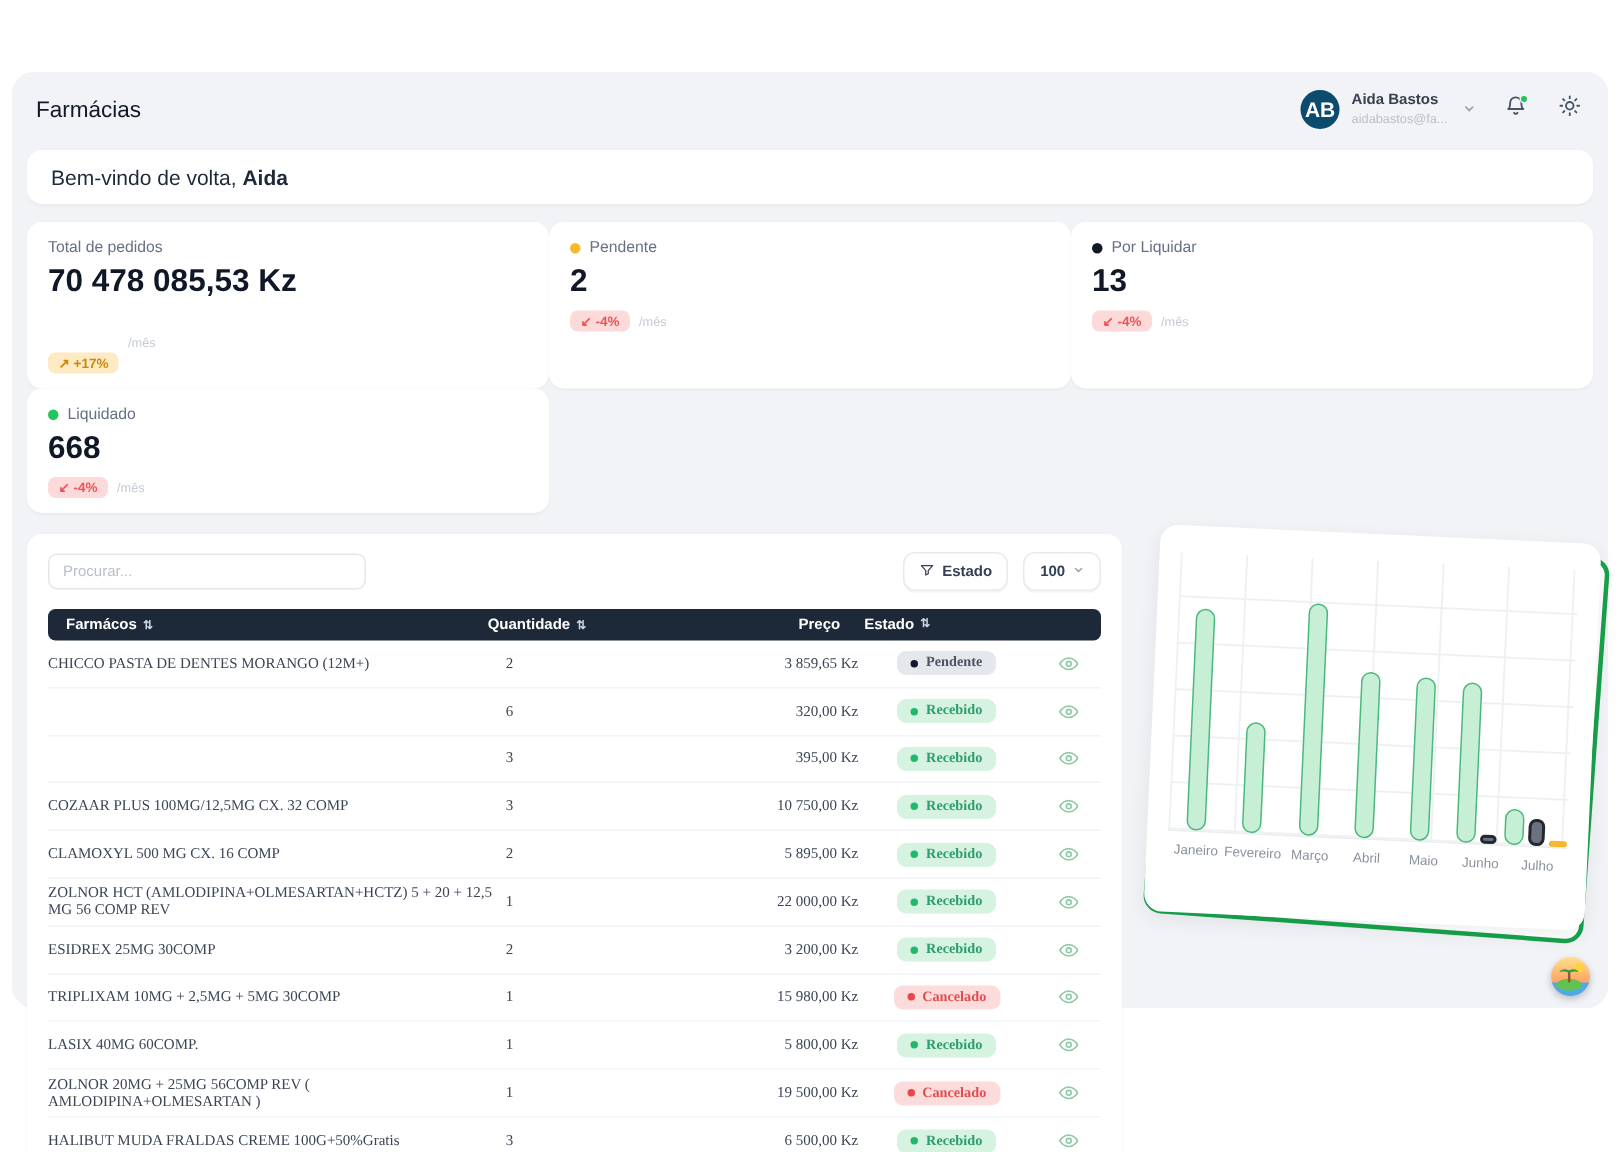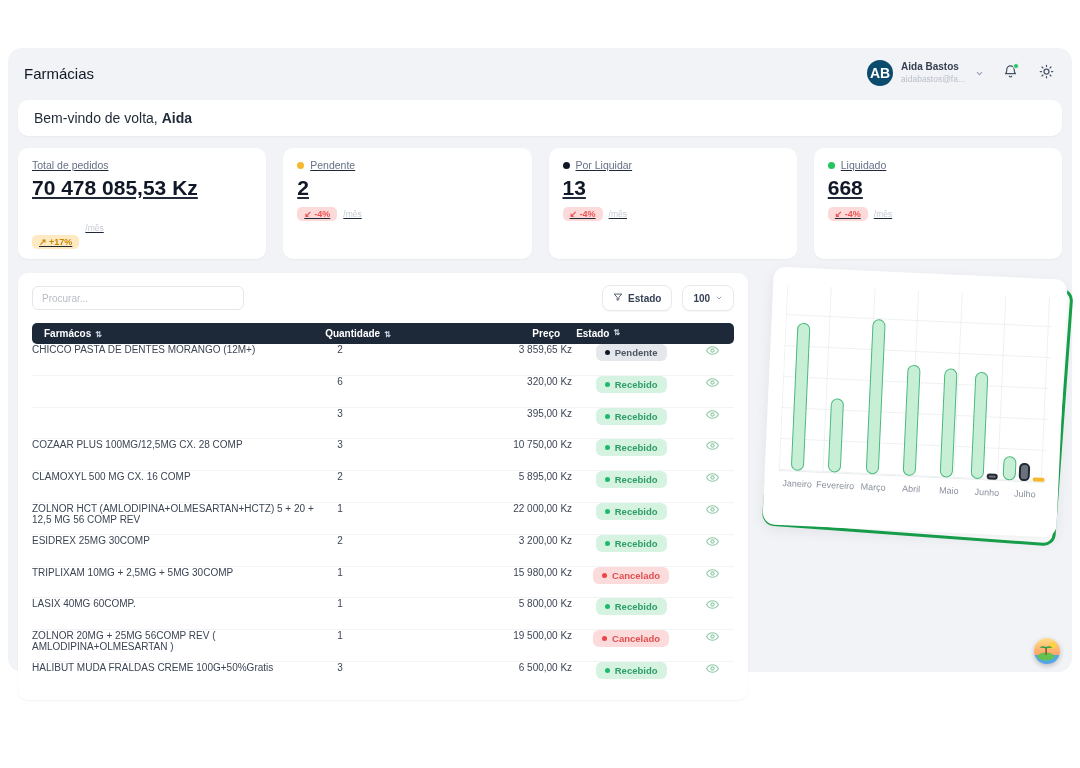--- a/index.html
+++ b/index.html
@@ -19,21 +19,21 @@
   .user-email { font-size:8.5px; color:#b9bfc9; }
   .chev { color:#98a2b3; margin-left:2px; }
   .iconbtn { position:relative; width:20px; height:20px; display:flex; align-items:center; justify-content:center; color:#475467; cursor:pointer; }
   .bell-dot { position:absolute; top:0; right:1px; width:6px; height:6px; border-radius:50%; background:#22c55e; border:1px solid #f1f3f6; }
 
   
   .welcome { margin:2px 10px 12px; background:#fff; border-radius:10px; padding:10px 16px; font-size:14px; color:#1f2937; box-shadow:0 1px 2px rgba(16,24,40,.04); }
   .welcome b { font-weight:700; }
 
   
-  .stats { margin:0 10px 14px; display:grid; grid-template-columns:repeat(4,1fr); gap:17px;text-decoration:underline; }
+  .stats { margin:0 10px 14px; display:grid; grid-template-columns:repeat(3,1fr); gap:0; }
   .stat-card { background:#fff; border-radius:10px; padding:11px 14px 10px; box-shadow:0 1px 2px rgba(16,24,40,.04); }
   .stat-label { font-size:10.5px; color:#667085; display:flex; align-items:center; gap:6px; }
   .dot { width:7px; height:7px; border-radius:50%; flex:none; }
   .stat-value { font-size:21px; font-weight:700; color:#101828; margin:5px 0 7px; }
   .trend-row { display:flex; align-items:center; gap:6px; }
   .trend { font-size:9px; font-weight:700; padding:2px 7px; border-radius:5px; }
   .trend-up { background:#fdeac2; color:#c9880a;margin-top:28px; }
   .trend-down { background:#fcdada; color:#ee5253; }
   .per { font-size:8.5px; color:#c5cbd3; }
 
@@ -48,21 +48,21 @@
 
   .thead { display:flex; align-items:center; background:#1d2939; border-radius:5px; height:21px; padding:0 12px; color:#fff; font-size:10px; font-weight:700; }
   .sort { font-size:8px; margin-left:4px; color:#cbd5e1; }
   .c-name { flex:1; padding-right:8px; }
   .c-qty { width:130px; }
   .c-price { width:105px; text-align:right; }
   .c-status { width:118px; display:flex; justify-content:center; }
   .thead .c-status { justify-content:flex-start; padding-left:16px; }
   .c-eye { width:44px; display:flex; justify-content:center; }
 
-  .trow { display:flex; align-items:flex-start; height:31.8px; border-bottom:1px solid #f2f4f6; font-size:10px; color:#3c4554; }
+  .trow { display:flex; align-items:center; height:31.8px; border-bottom:1px solid #f2f4f6; font-size:10px; color:#3c4554;font-family:Liberation Serif, serif; }
   .trow:last-child { border-bottom:none; }
   .badge { display:inline-flex; align-items:center; gap:5px; font-size:9.5px; font-weight:600; padding:3px 9px; border-radius:6px; }
   .bdot { width:5px; height:5px; border-radius:50%; }
   .badge-pending   { background:#e4e7eb; color:#4b5563; } .badge-pending .bdot   { background:#111827; }
   .badge-received  { background:#d6f3e2; color:#2e9e68; } .badge-received .bdot  { background:#1fb96b; }
   .badge-cancelled { background:#fbdbdb; color:#e04f4f; } .badge-cancelled .bdot { background:#ef4444; }
   .eye { cursor:pointer; display:flex; }
 
   
   .chart-wrap { width:334px; position:relative; height:258px; }
@@ -261,21 +261,21 @@
       <span class="eye">
         <svg width="13" height="13" viewBox="0 0 24 24" fill="none" stroke="#8fcaa8" stroke-width="2">
                   <path d="M1 12s4-7 11-7 11 7 11 7-4 7-11 7S1 12 1 12z"></path>
                   <circle cx="12" cy="12" r="3"></circle>
                 </svg>
       </span>
     </div>
   </div>
 
   <div class="trow">
-    <div class="c-name">COZAAR PLUS 100MG/12,5MG CX. 28 COMP</div>
+    <div class="c-name">COZAAR PLUS 100MG/12,5MG CX. 32 COMP</div>
     <div class="c-qty">3</div>
     <div class="c-price">10 750,00 Kz</div>
     <div class="c-status">
       <span class="badge badge-received">
                 <span class="bdot"></span>
                 <span class="badge-label">Recebido</span>
               </span>
     </div>
     <div class="c-eye">
       <span class="eye">

